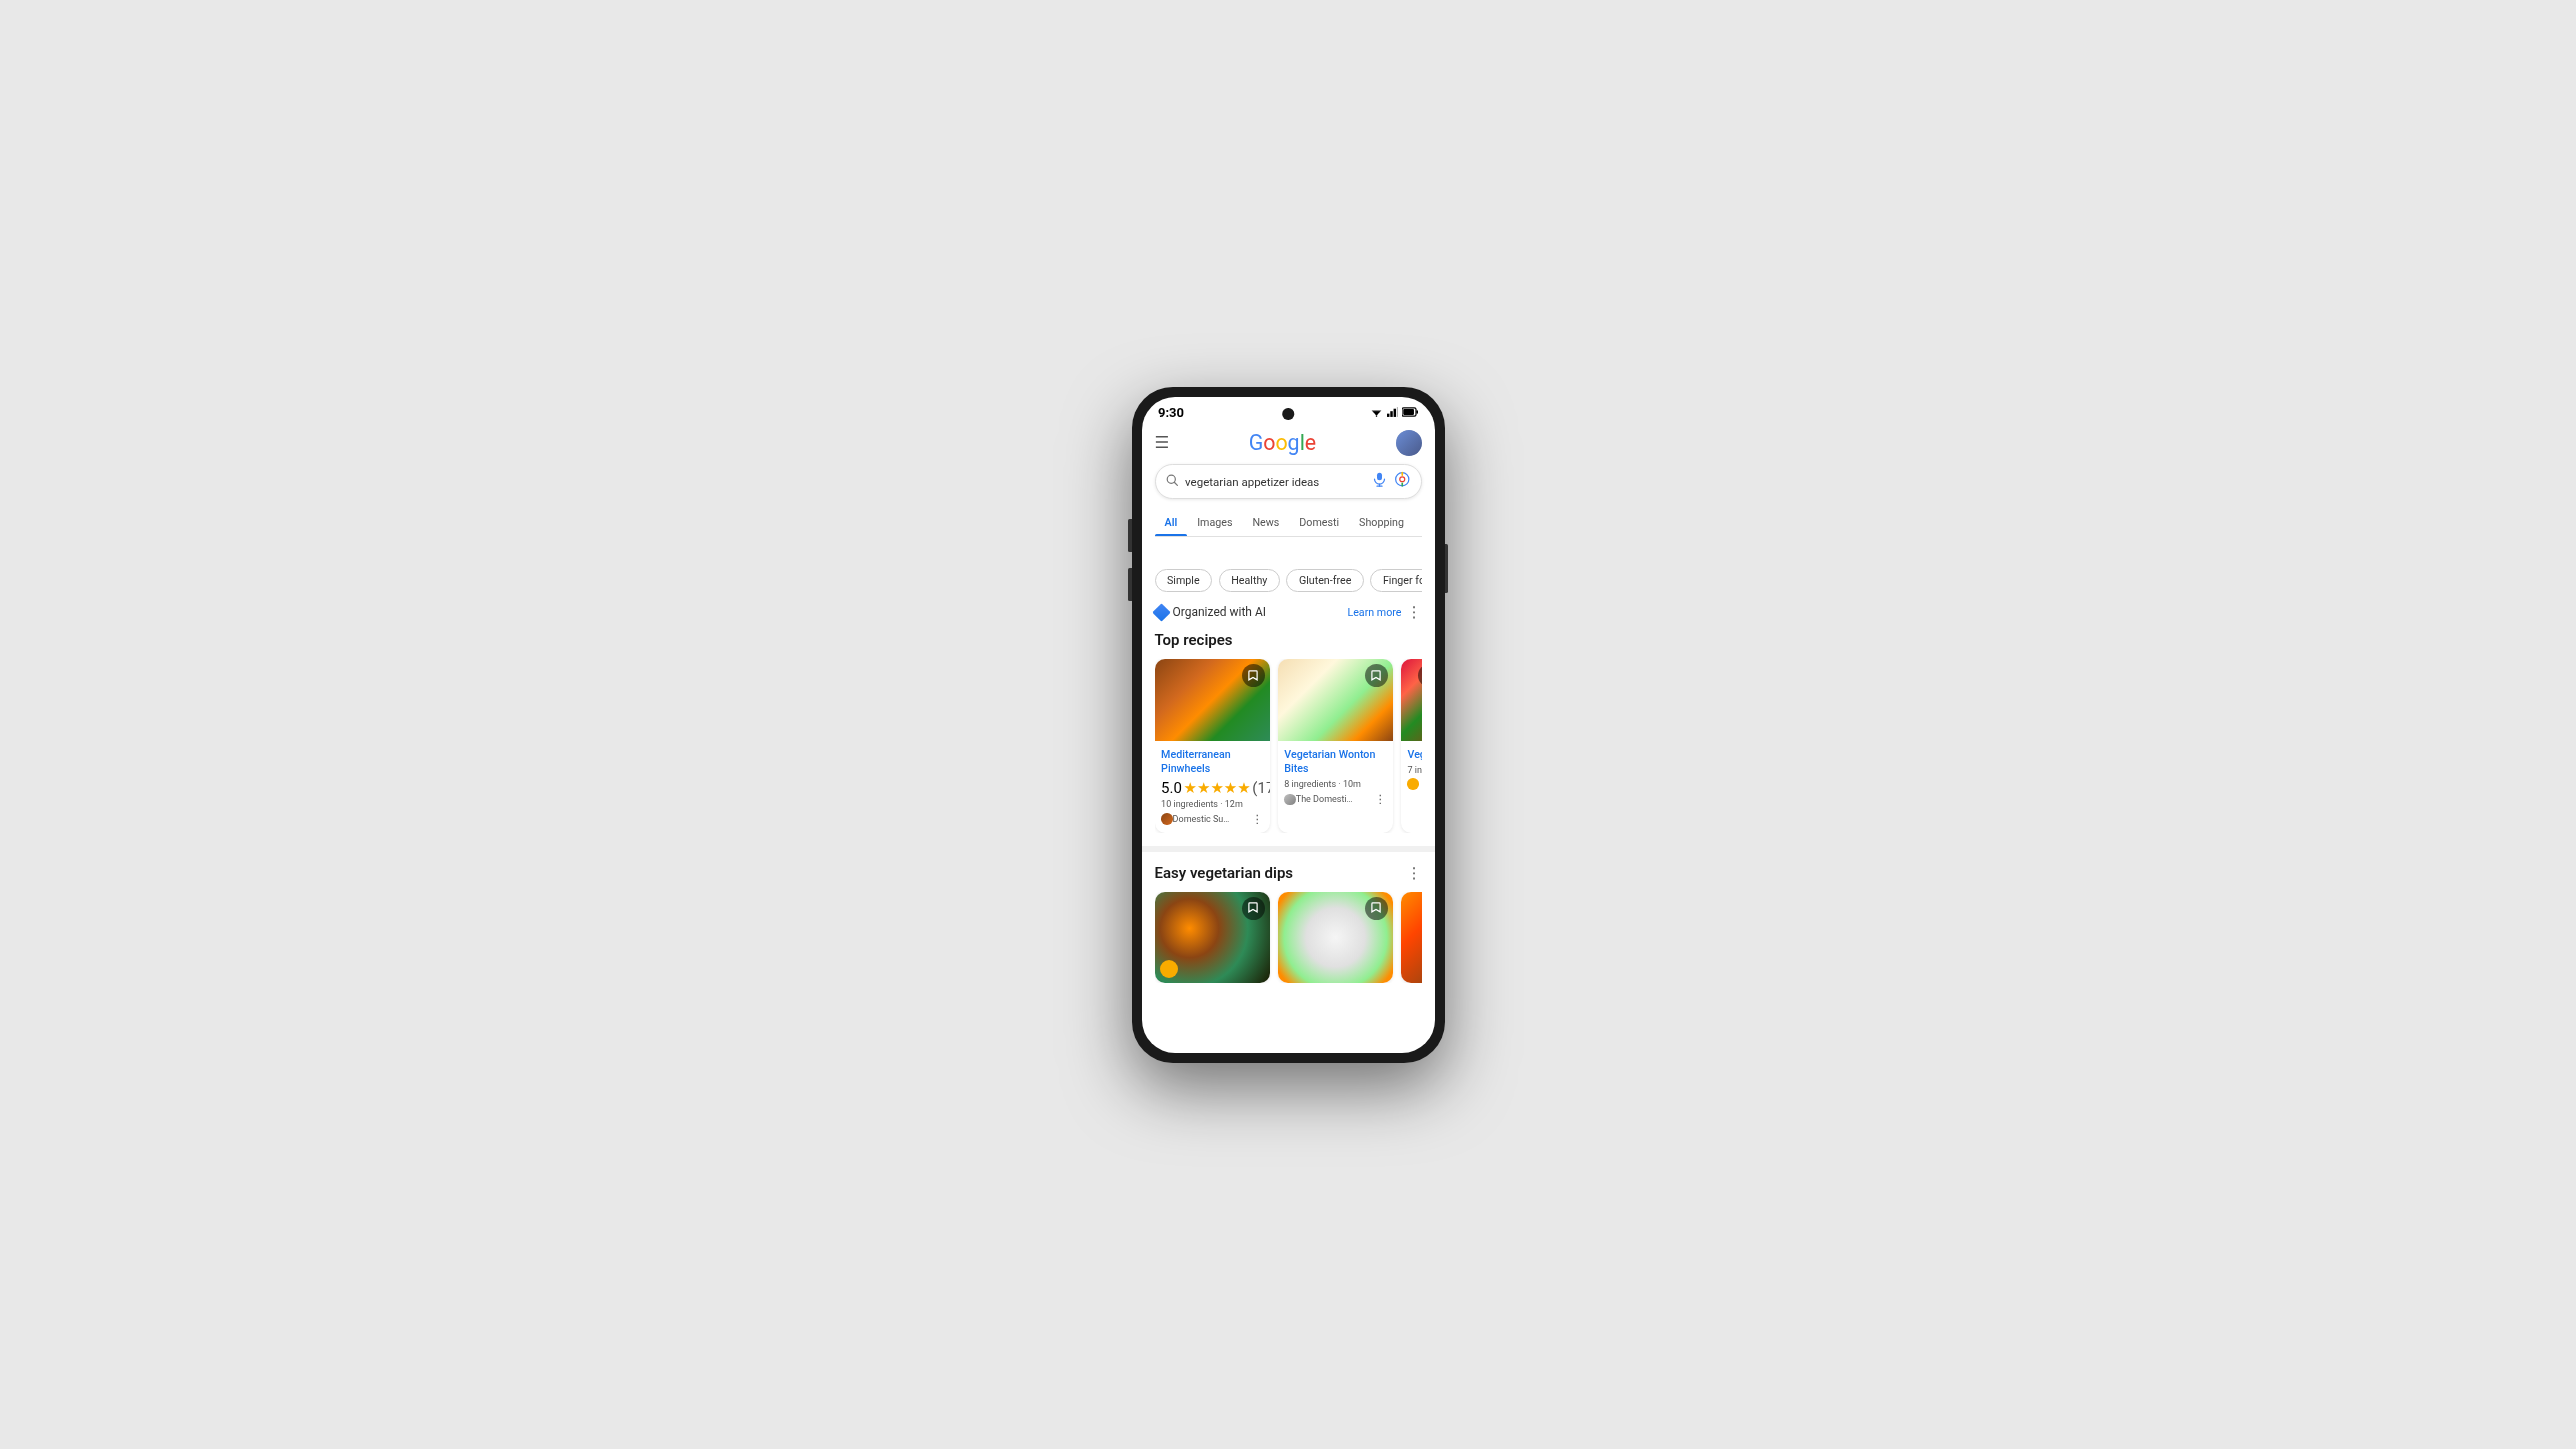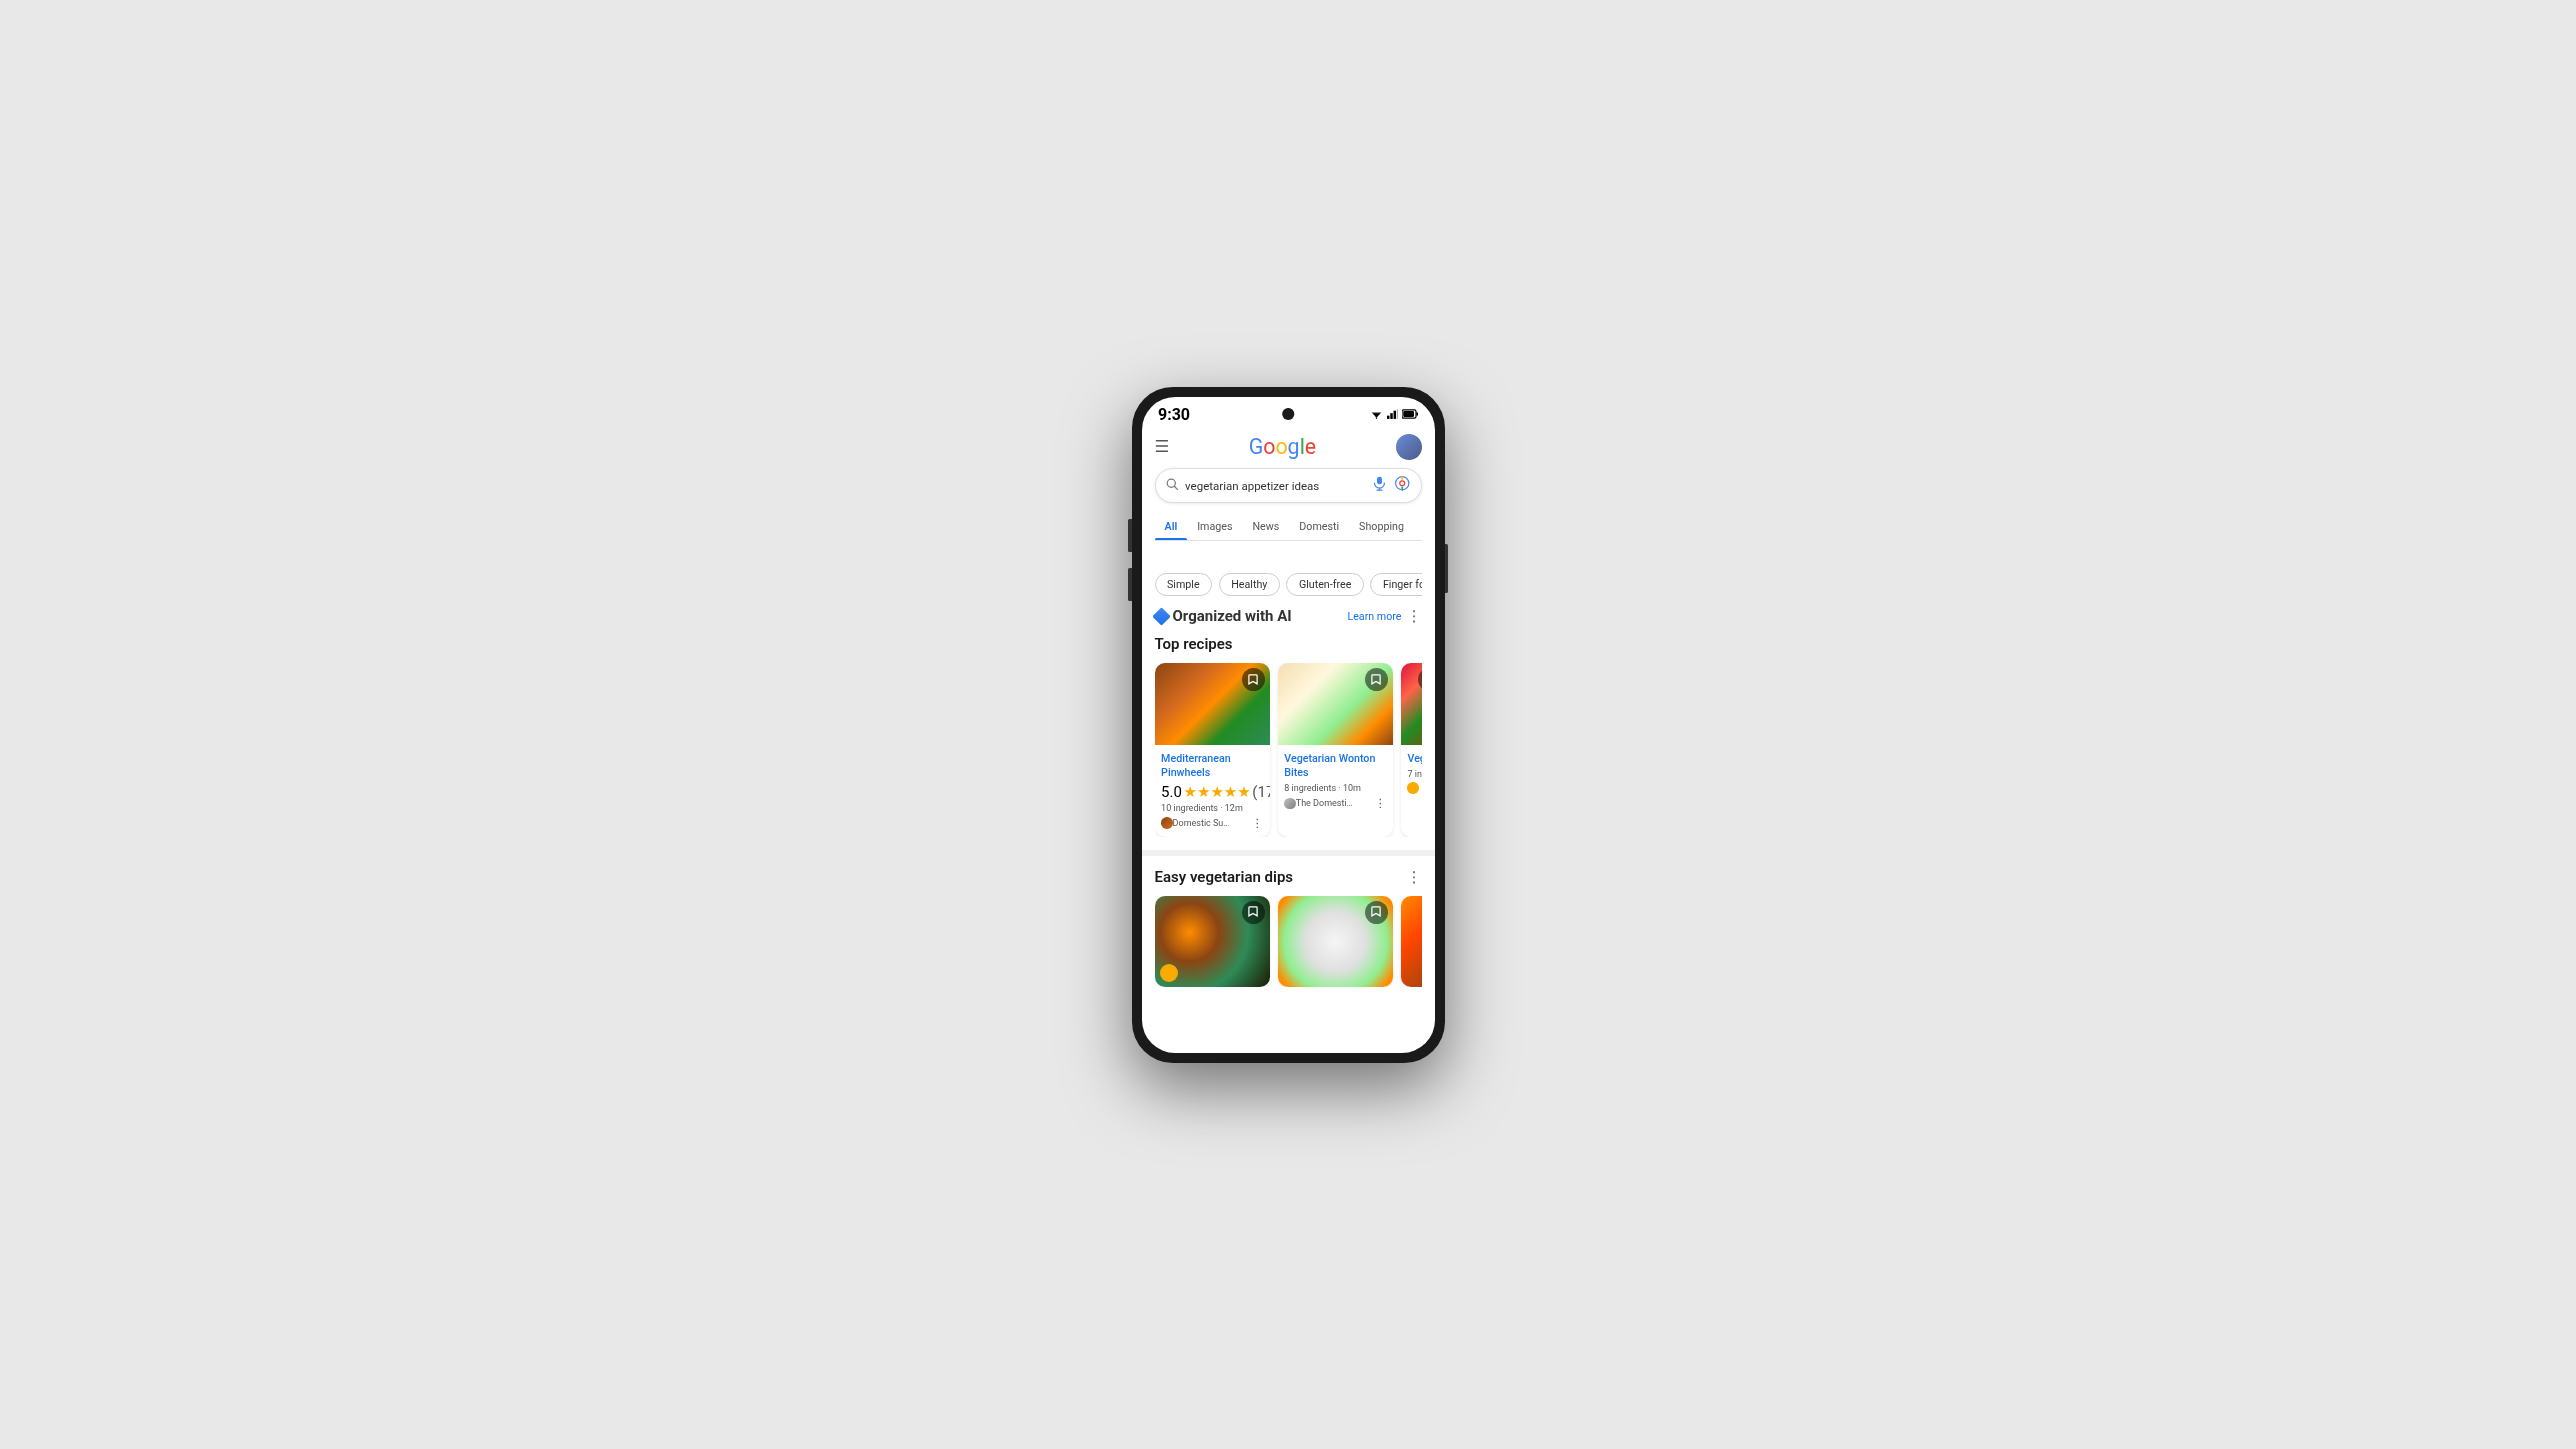--- a/index.html
+++ b/index.html
@@ -75,21 +75,21 @@
 
     
     .status-bar {
       display: flex;
       justify-content: space-between;
       align-items: center;
       padding: 8.2px 16.5px 3.3px 16.5px;
       font-size: 10.7px;
       font-weight: 600;
     }
-    .status-time { font-size: 16px; font-weight: 700; color: #000; }
+    .status-time { font-size: 13px; font-weight: 700; color: #000; }
     .status-icons { display: flex; align-items: center; gap: 3.3px; }
 
     
     .screen-content {
       padding: 0 13px;
       overflow-y: auto;
       height: calc(100% - 33px);
     }
     .screen-content::-webkit-scrollbar { display: none; }
 
@@ -191,23 +191,23 @@
     .ai-header {
       display: flex;
       align-items: center;
       justify-content: space-between;
       margin-bottom: 10px;
     }
     .ai-label {
       display: flex;
       align-items: center;
       gap: 5px;
-      font-size: 15px;
+      font-size: 12px;
       color: #333;
-      font-weight: 700;
+      font-weight: 400;
     }
     .ai-diamond {
       width: 13px;
       height: 13px;
       background: linear-gradient(135deg, #4285F4, #1a73e8);
       transform: rotate(45deg);
       border-radius: 1.6px;
       flex-shrink: 0;
     }
     .ai-actions {

